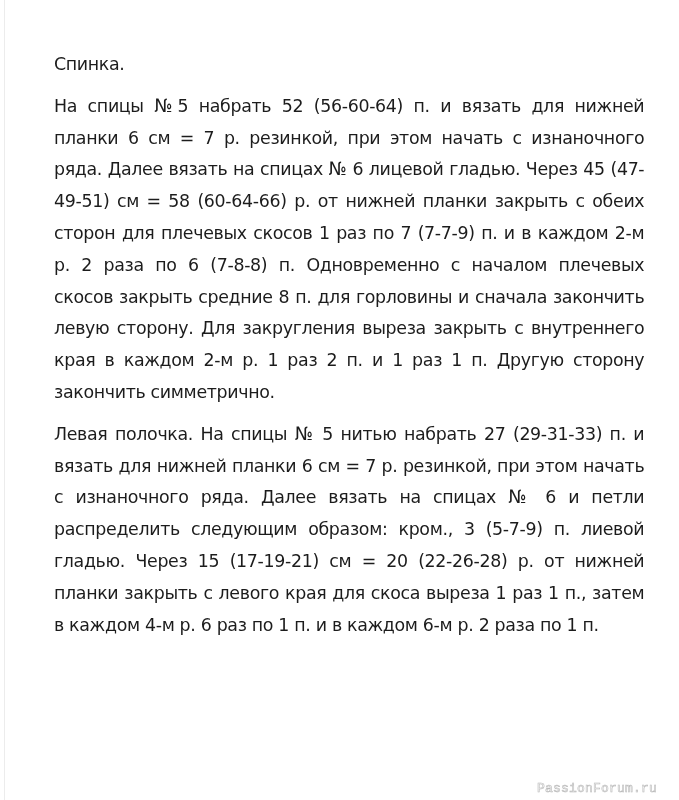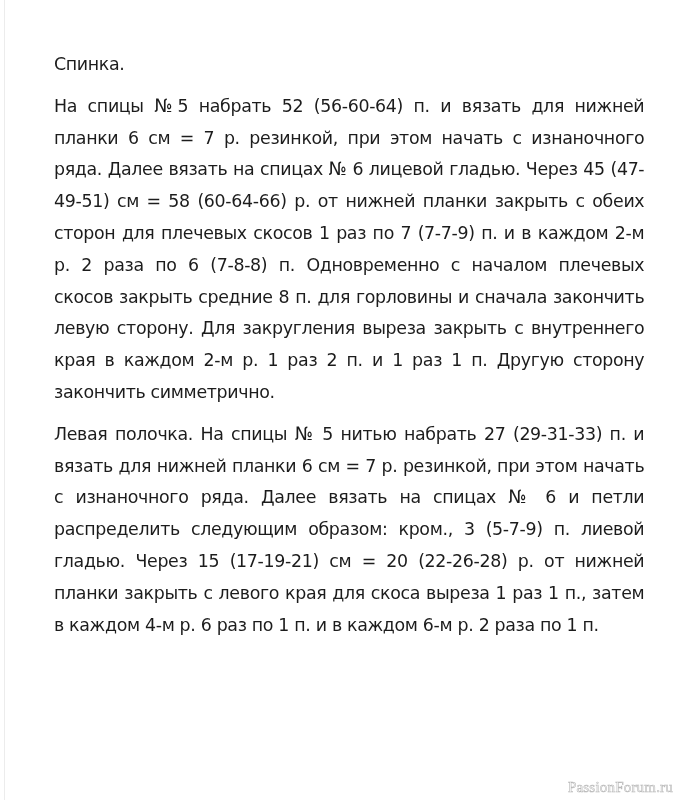--- a/index.html
+++ b/index.html
@@ -37,24 +37,24 @@
     }
     .heading {
       margin: 0 0 10px 0;
     }
     .para {
       margin: 0 0 10px 0;
       text-align: justify;
     }
     .watermark {
       position: absolute;
-      right: 6px;
+      right: 22px;
       bottom: 4px;
-      font-family: Liberation Serif, serif;
-      font-size: 15px;
+      font-family: Liberation Mono, monospace;
+      font-size: 13px;
       color: #ffffff;
       -webkit-text-stroke: 0.6px #b8b8b8;
       letter-spacing: 0.2px;
     }
   </style>
 </head>
 <body>
 
 <div class="page-border"></div>
 

